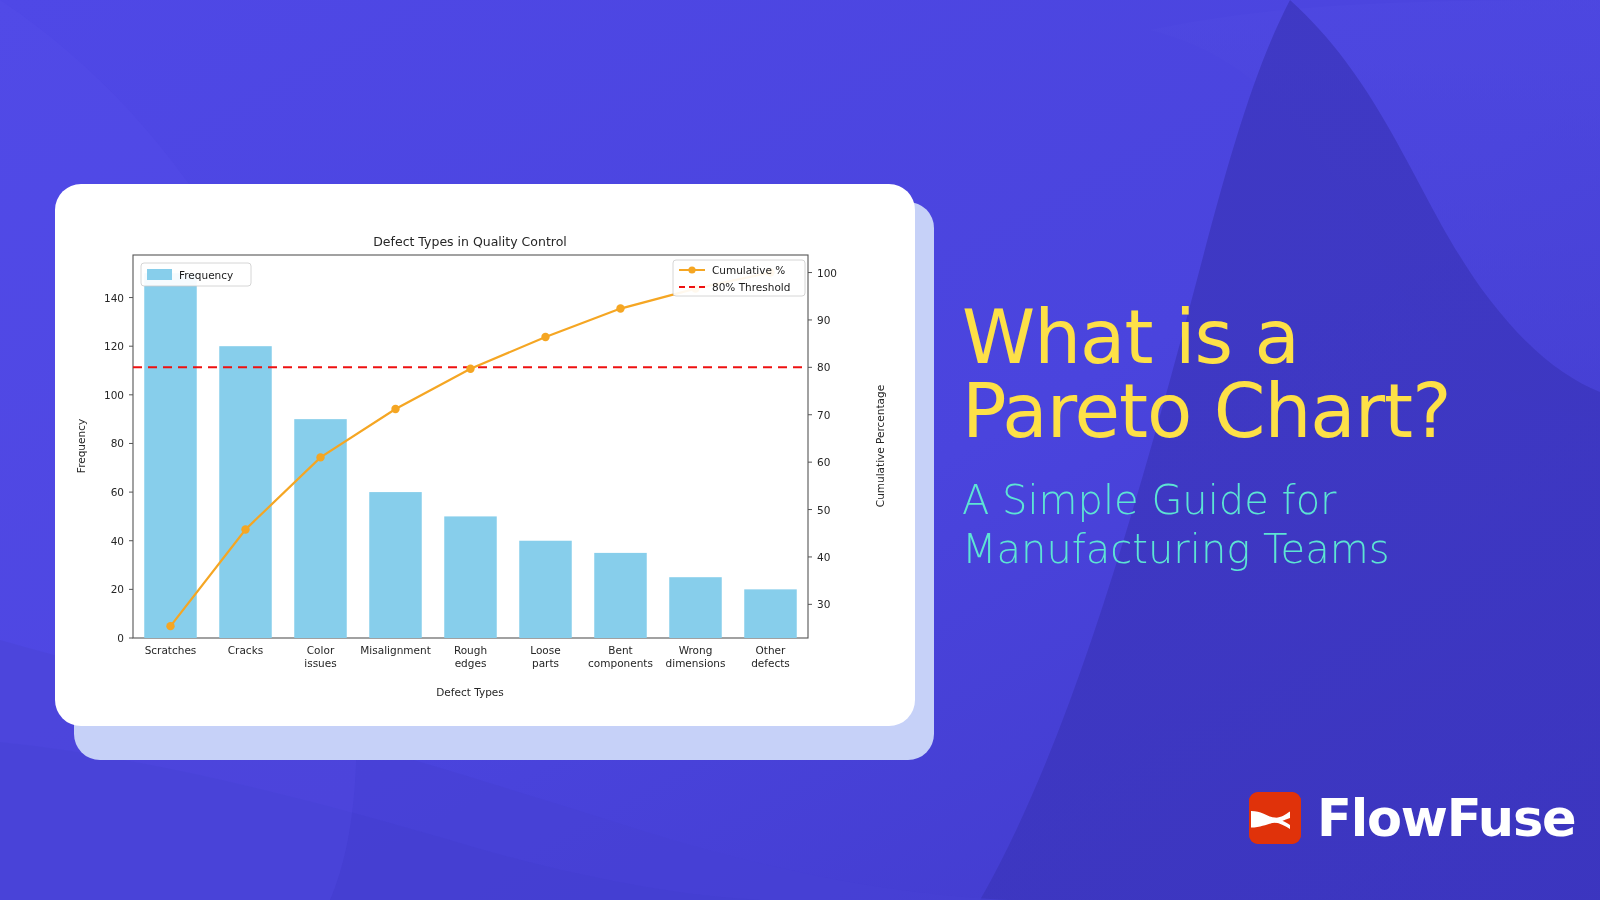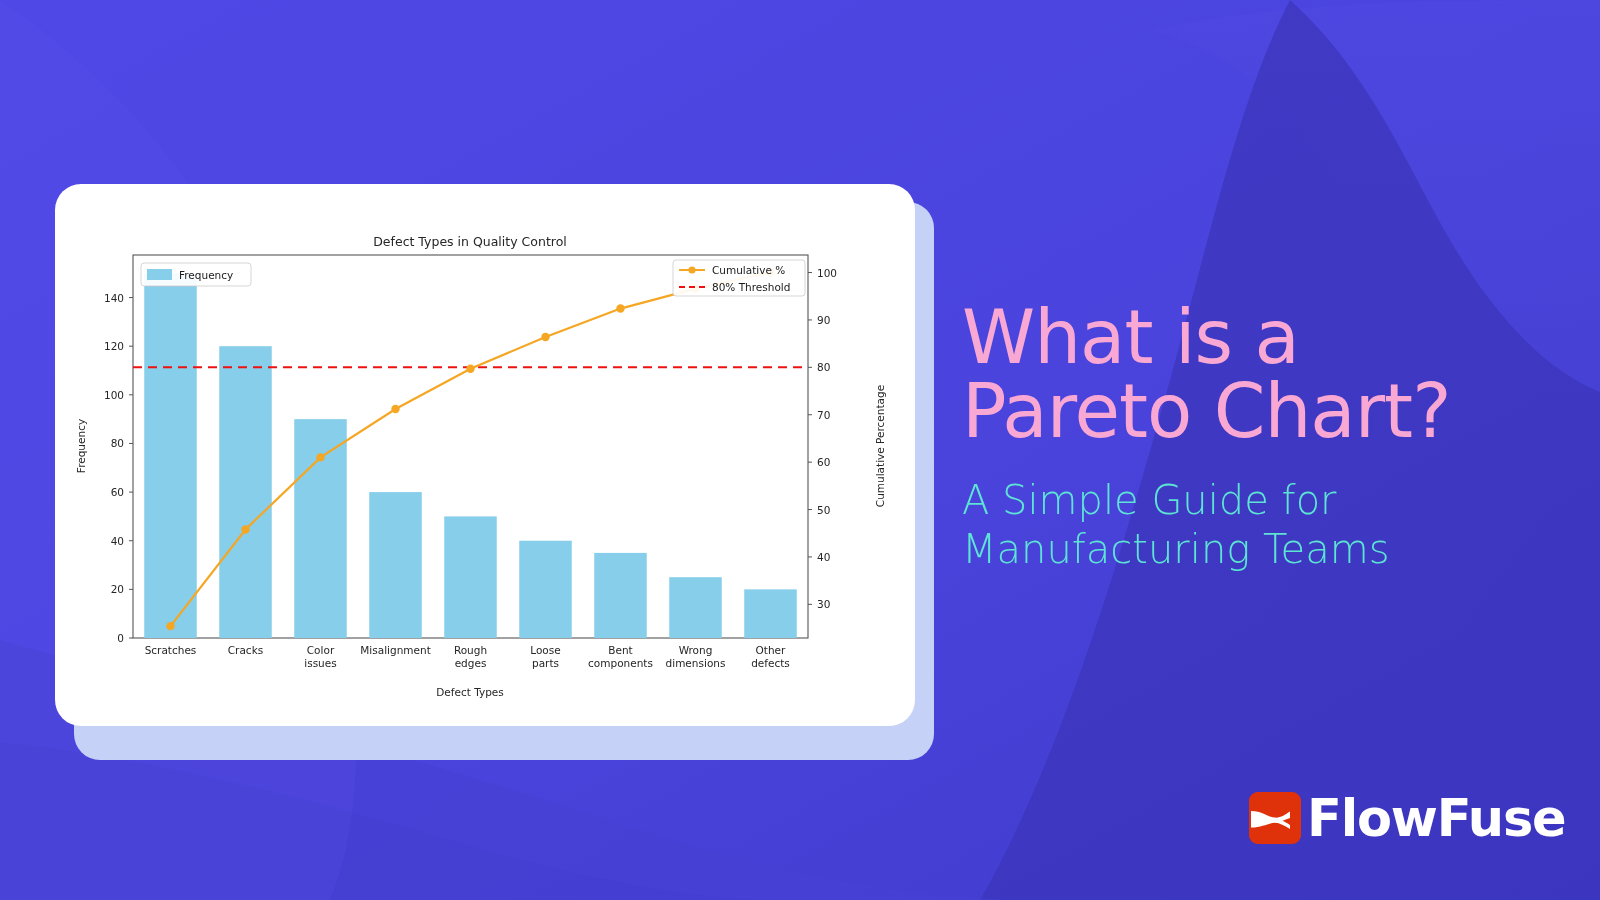--- a/index.html
+++ b/index.html
@@ -30,21 +30,21 @@
     border-radius:26px;
   }
 
   
   .chart-wrap { position:absolute; left:0; top:0; width:860px; height:542px; }
   .chart-svg  { display:block; width:860px; height:542px; }
 
   
   .copy { position:absolute; left:962px; top:300px; width:600px; }
   .headline {
-    color:#f9a8d4;
+    color:#fde047;
     font-size:74px;
     line-height:1.0;
     font-weight:400;
     letter-spacing:-1px;
     white-space:pre-line;
     font-family:"DejaVu Sans", sans-serif;
   }
   .subhead {
     margin-top:28px;
     color:#5eead4;
@@ -52,21 +52,21 @@
     line-height:1.22;
     font-weight:300;
     white-space:pre-line;
     opacity:.97;
   }
 
   
   .logo-row {
     position:absolute;
     left:1249px; top:792px;
-    display:flex; align-items:center; gap:6px;
+    display:flex; align-items:center; gap:16px;
   }
   .logo-mark { width:52px; height:52px; border-radius:9px; background:#e0320a; display:block; }
   .logo-word {
     color:#ffffff;
     font-size:51px;
     font-weight:bold;
     letter-spacing:-1.2px;
     line-height:1;
     font-family:"DejaVu Sans", sans-serif;
   }

